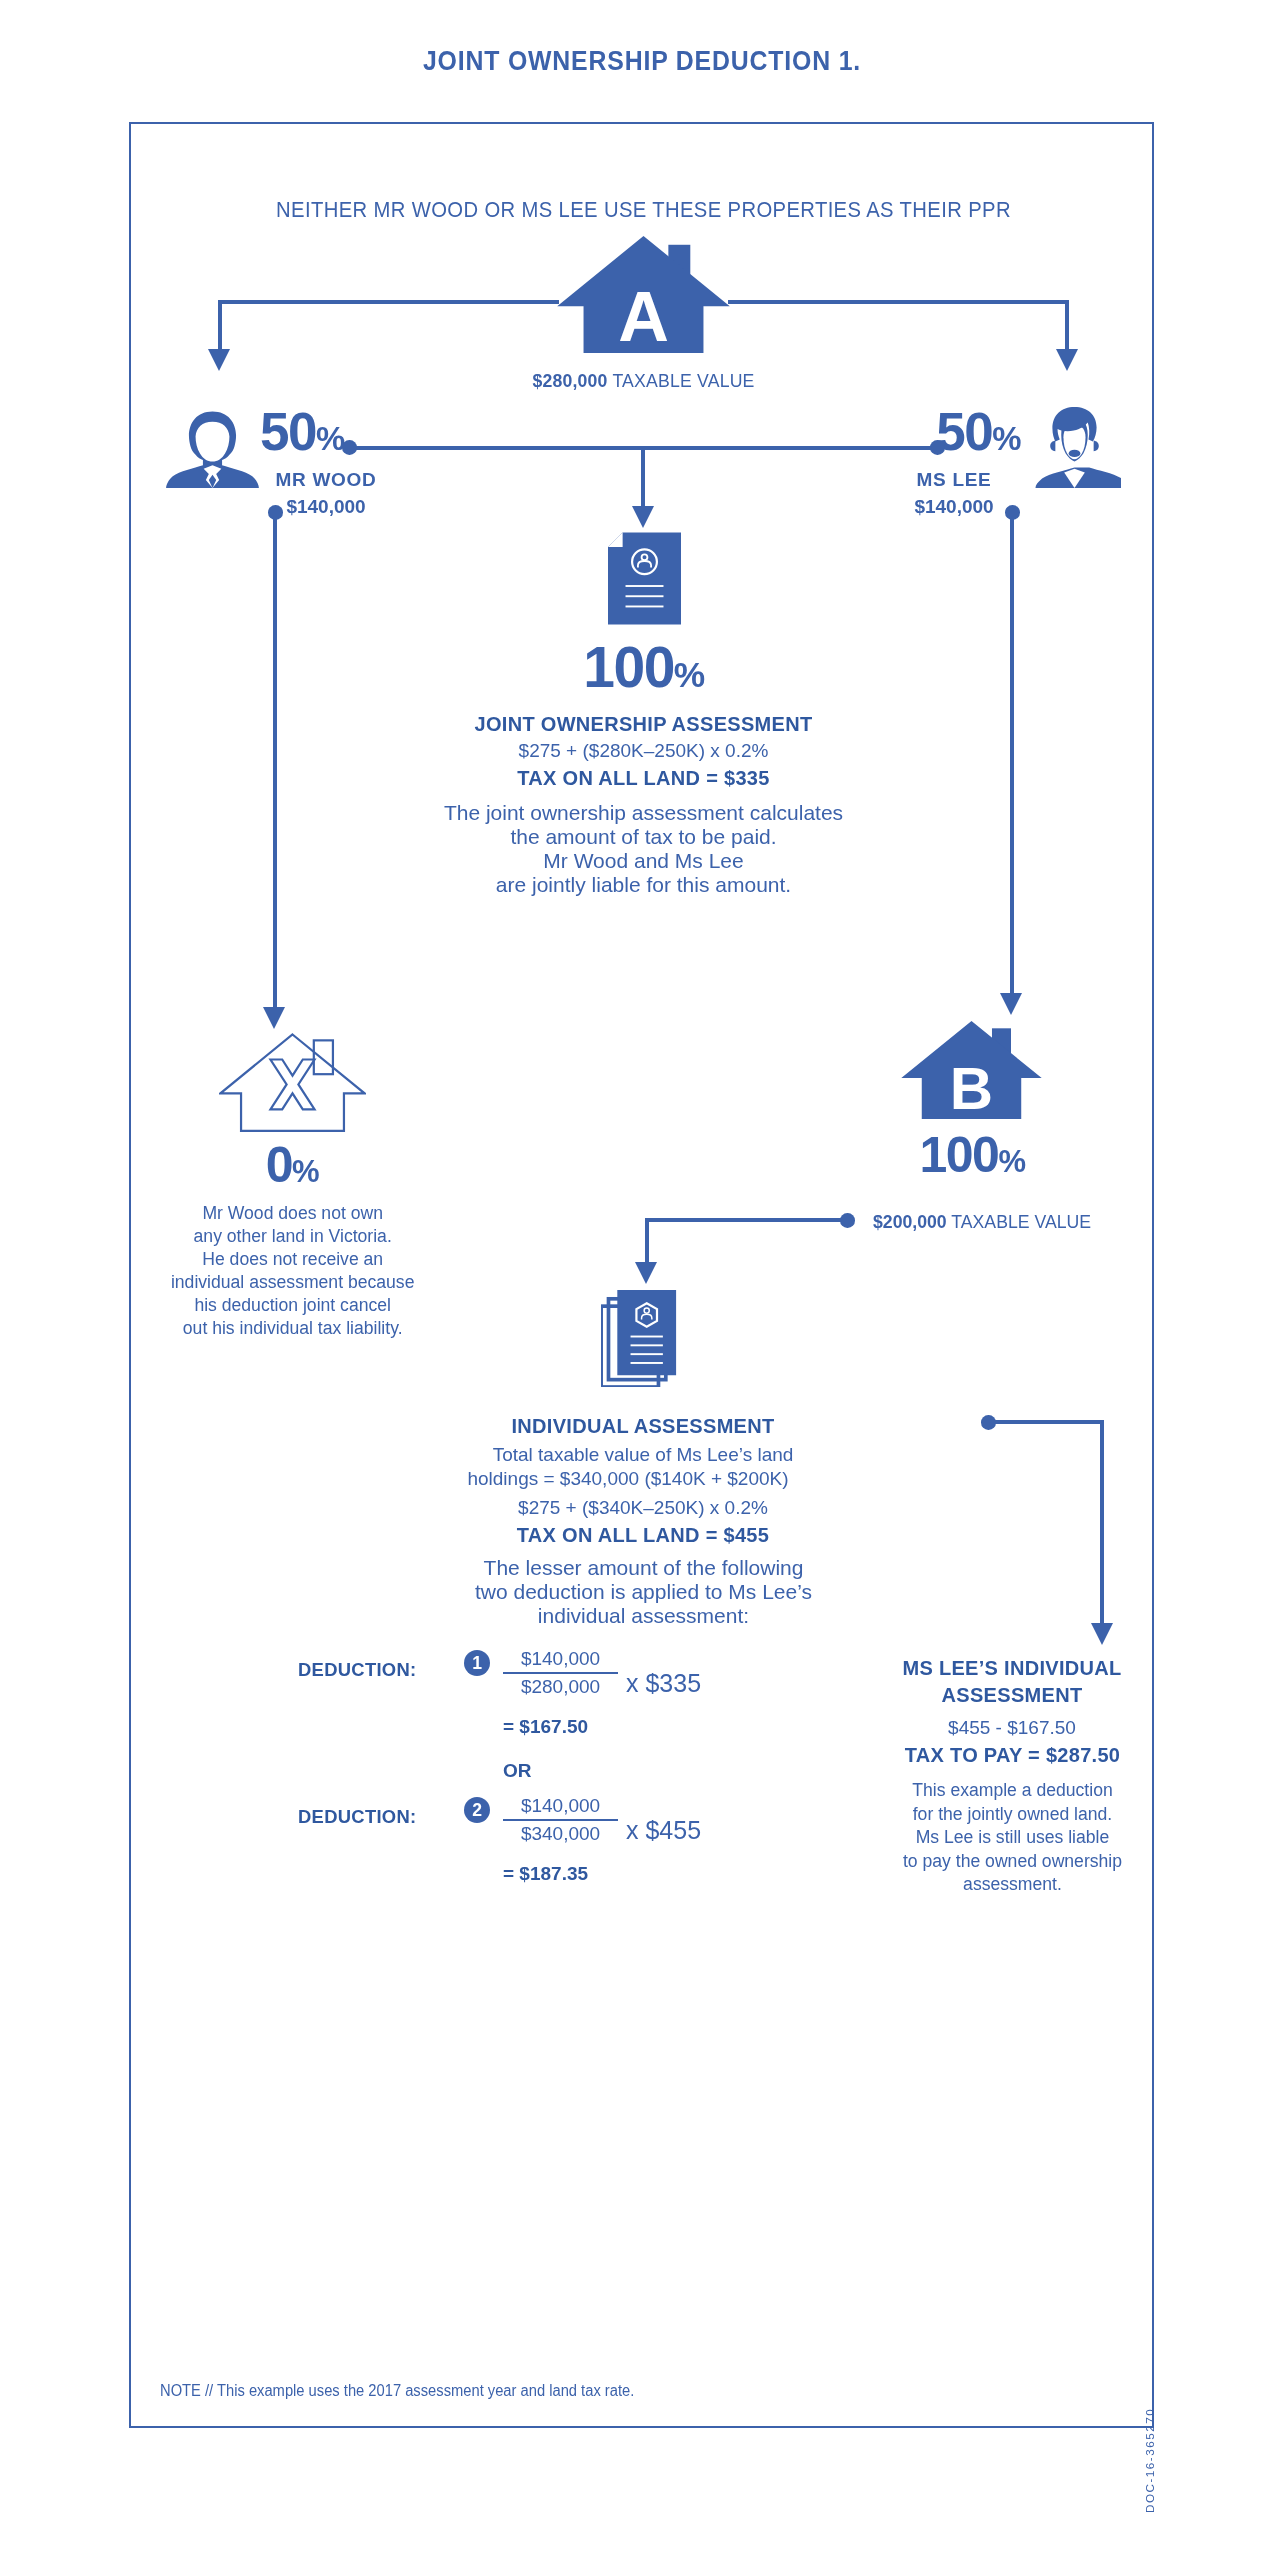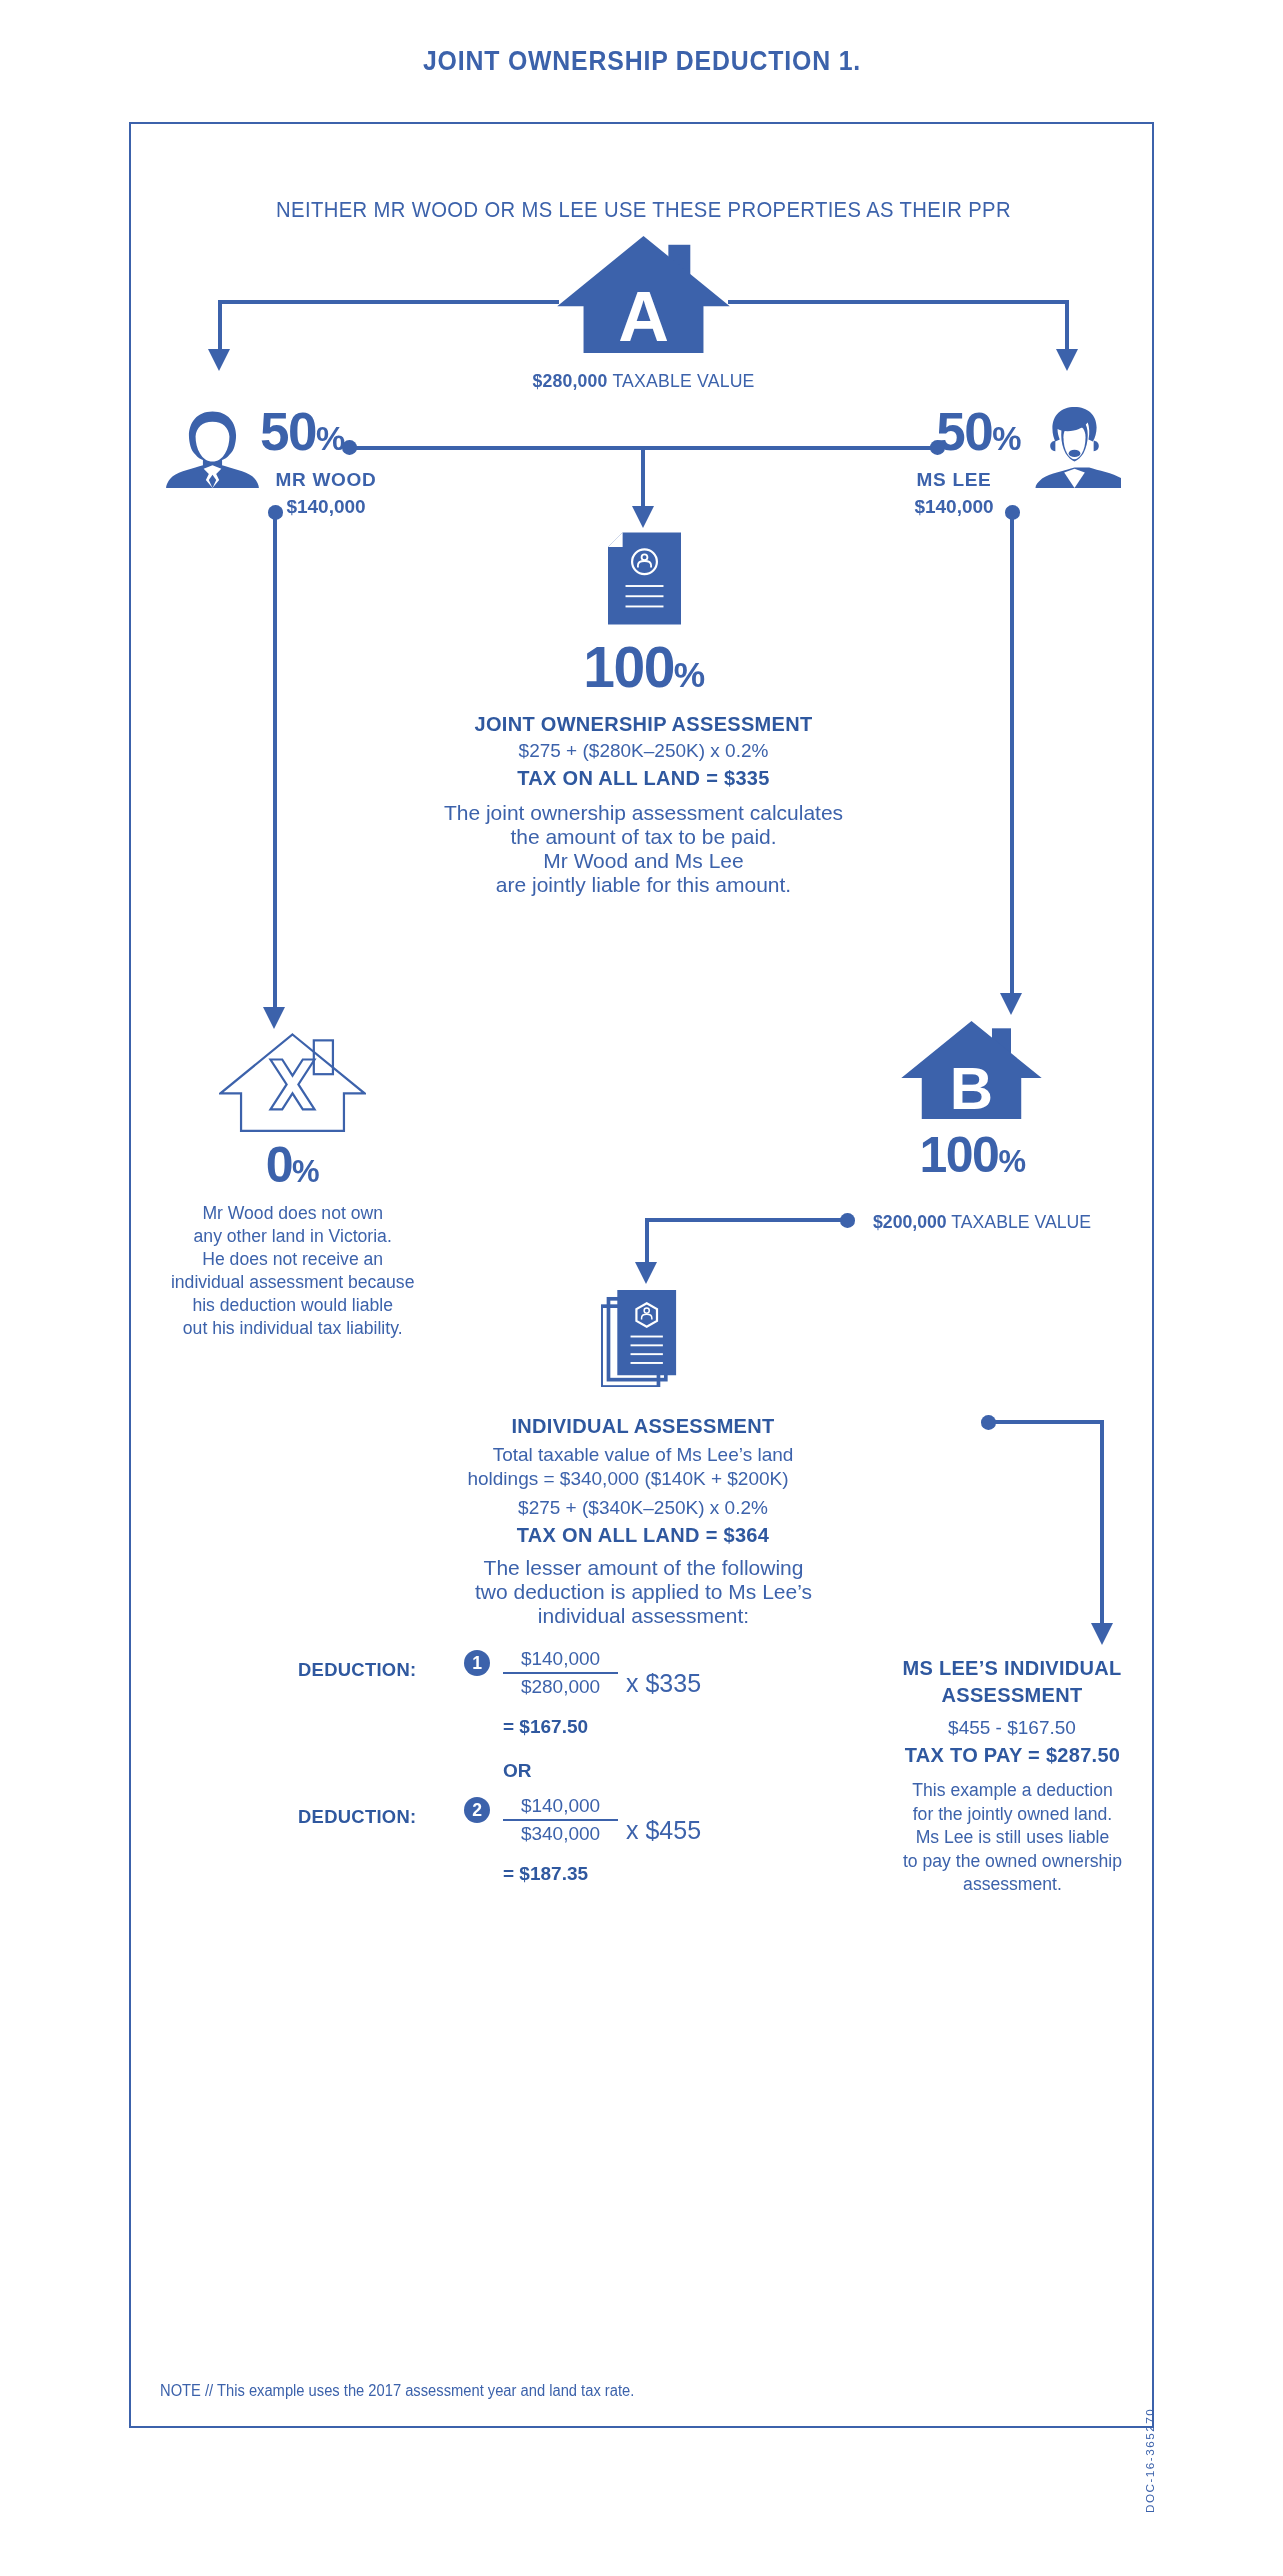--- a/index.html
+++ b/index.html
@@ -226,21 +226,21 @@
 
     <div class="pct ctr" style="left:51px;top:1016px;width:220px;font-size:50px;">
       <span>0</span><span class="sm">%</span>
     </div>
 
     <div class="ctr body-txt" style="left:14.7px;top:1078px;width:294px;line-height:23px;font-size:17.6px;">
       <div>Mr Wood does not own</div>
       <div>any other land in Victoria.</div>
       <div>He does not receive an</div>
       <div>individual assessment because</div>
-      <div>his deduction would liable</div>
+      <div>his deduction joint cancel</div>
       <div>out his individual tax liability.</div>
     </div>
 
     <svg style="position:absolute;left:770px;top:897px;width:141px;height:98px;" viewBox="0 0 192 134">
       <rect x="124" y="10" width="26" height="46" fill="#3c62ab"></rect>
       <polygon points="96,0 192,78 164,78 164,134 28,134 28,78 0,78" fill="#3c62ab"></polygon>
       <text x="96" y="120" text-anchor="middle" font-family="Liberation Sans, sans-serif" font-size="82" font-weight="bold" fill="#ffffff">B</text>
     </svg>
 
     <div class="pct ctr" style="left:731px;top:1006px;width:220px;font-size:50px;">
@@ -266,21 +266,21 @@
       <rect x="40" y="62" width="44" height="2.6" fill="#ffffff"></rect>
       <rect x="40" y="74" width="44" height="2.6" fill="#ffffff"></rect>
       <rect x="40" y="86" width="44" height="2.6" fill="#ffffff"></rect>
       <rect x="40" y="98" width="44" height="2.6" fill="#ffffff"></rect>
     </svg>
 
     <div class="ctr hdr" style="left:117px;top:1291px;width:790px;">INDIVIDUAL ASSESSMENT</div>
     <div class="ctr val" style="left:117px;top:1318px;width:790px;">Total taxable value of Ms Lee’s land</div>
     <div class="ctr val" style="left:102px;top:1342px;width:790px;">holdings = $340,000 ($140K + $200K)</div>
     <div class="ctr val" style="left:117px;top:1371px;width:790px;">$275 + ($340K–250K) x 0.2%</div>
-    <div class="ctr hdr" style="left:117px;top:1400px;width:790px;">TAX ON ALL LAND = $364</div>
+    <div class="ctr hdr" style="left:117px;top:1400px;width:790px;">TAX ON ALL LAND = $455</div>
     <div class="ctr body-txt" style="left:147px;top:1432px;width:731px;">
       <div>The lesser amount of the following</div>
       <div>two deduction is applied to Ms Lee’s</div>
       <div>individual assessment:</div>
     </div>
 
     <div class="dot" style="left:850px;top:1291px;"></div>
     <div class="hline" style="left:856px;top:1296px;width:117px;"></div>
     <div class="vline" style="left:969px;top:1296px;height:206px;"></div>
     <div class="arrowhead" style="left:960px;top:1499px;"></div>

